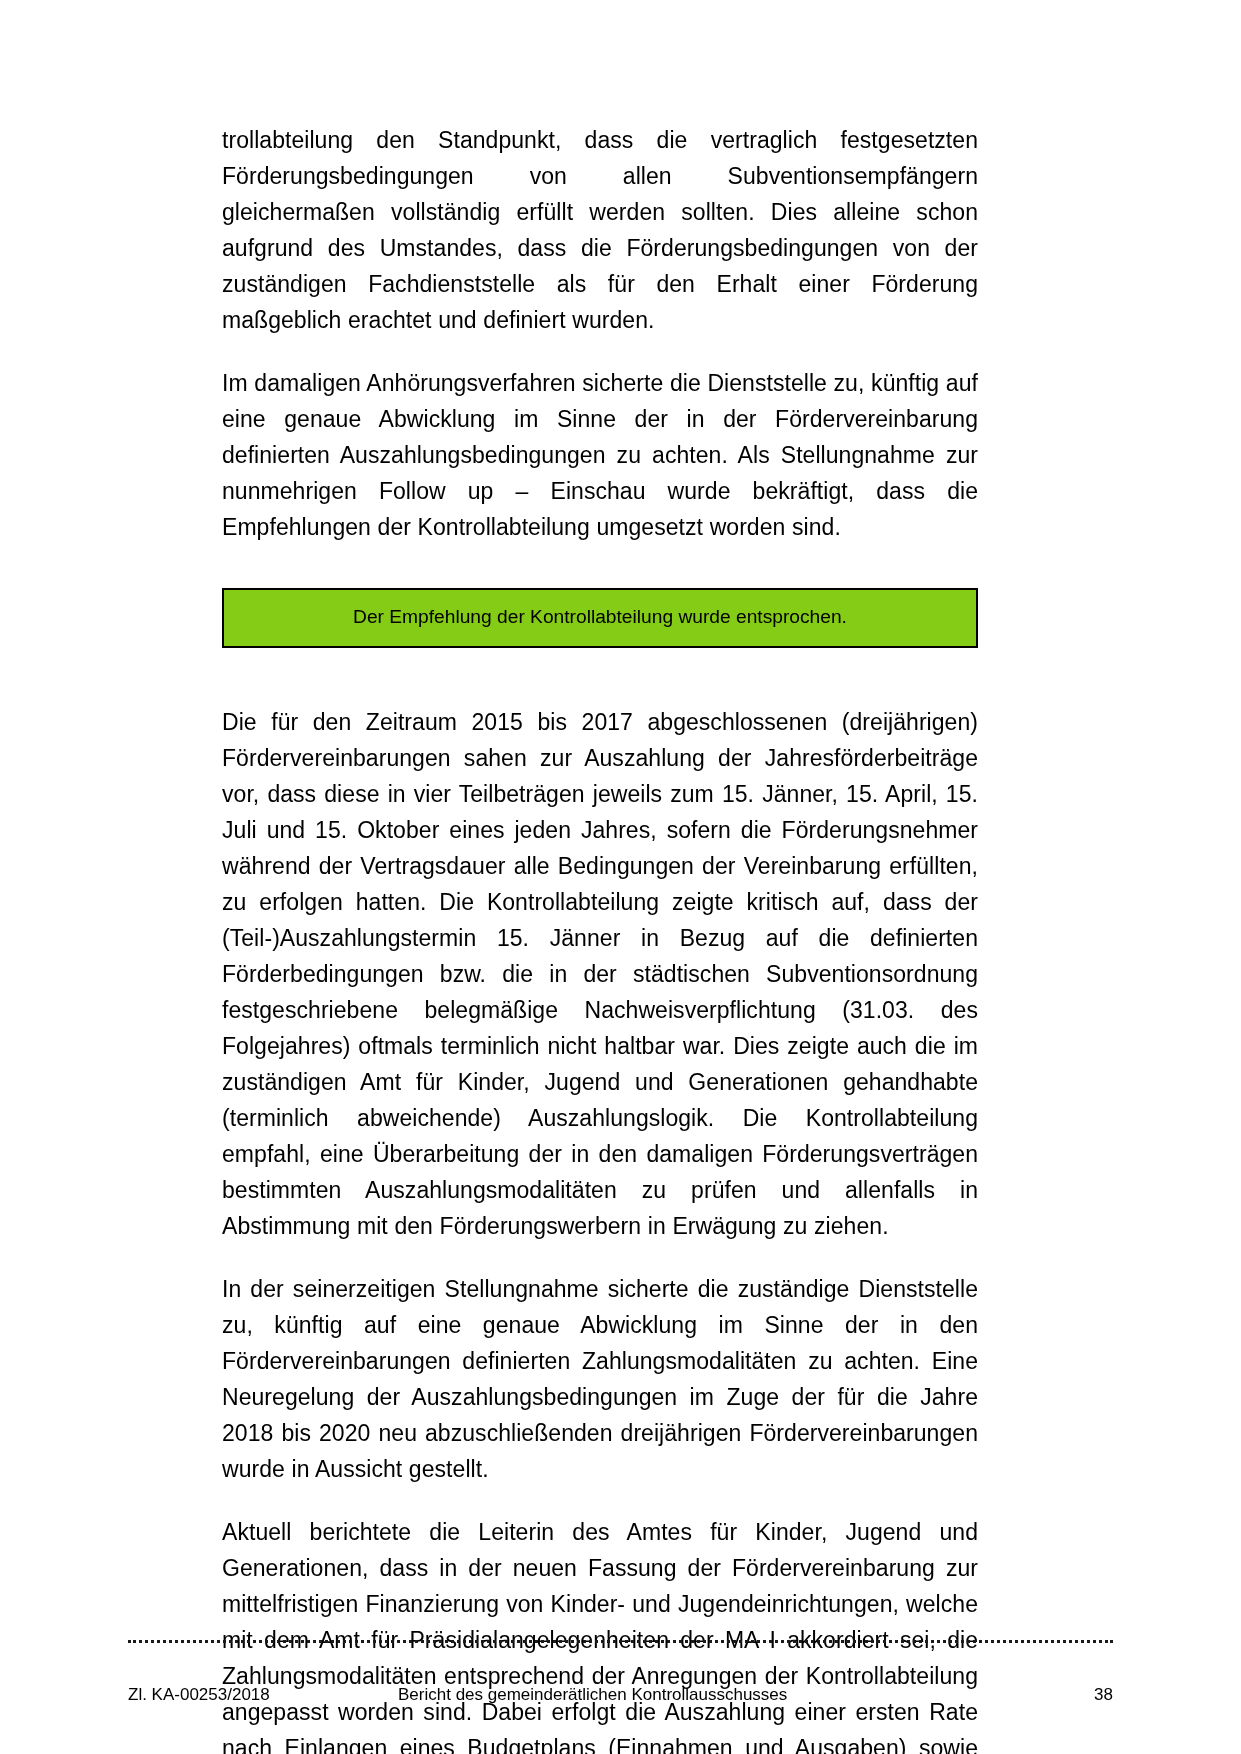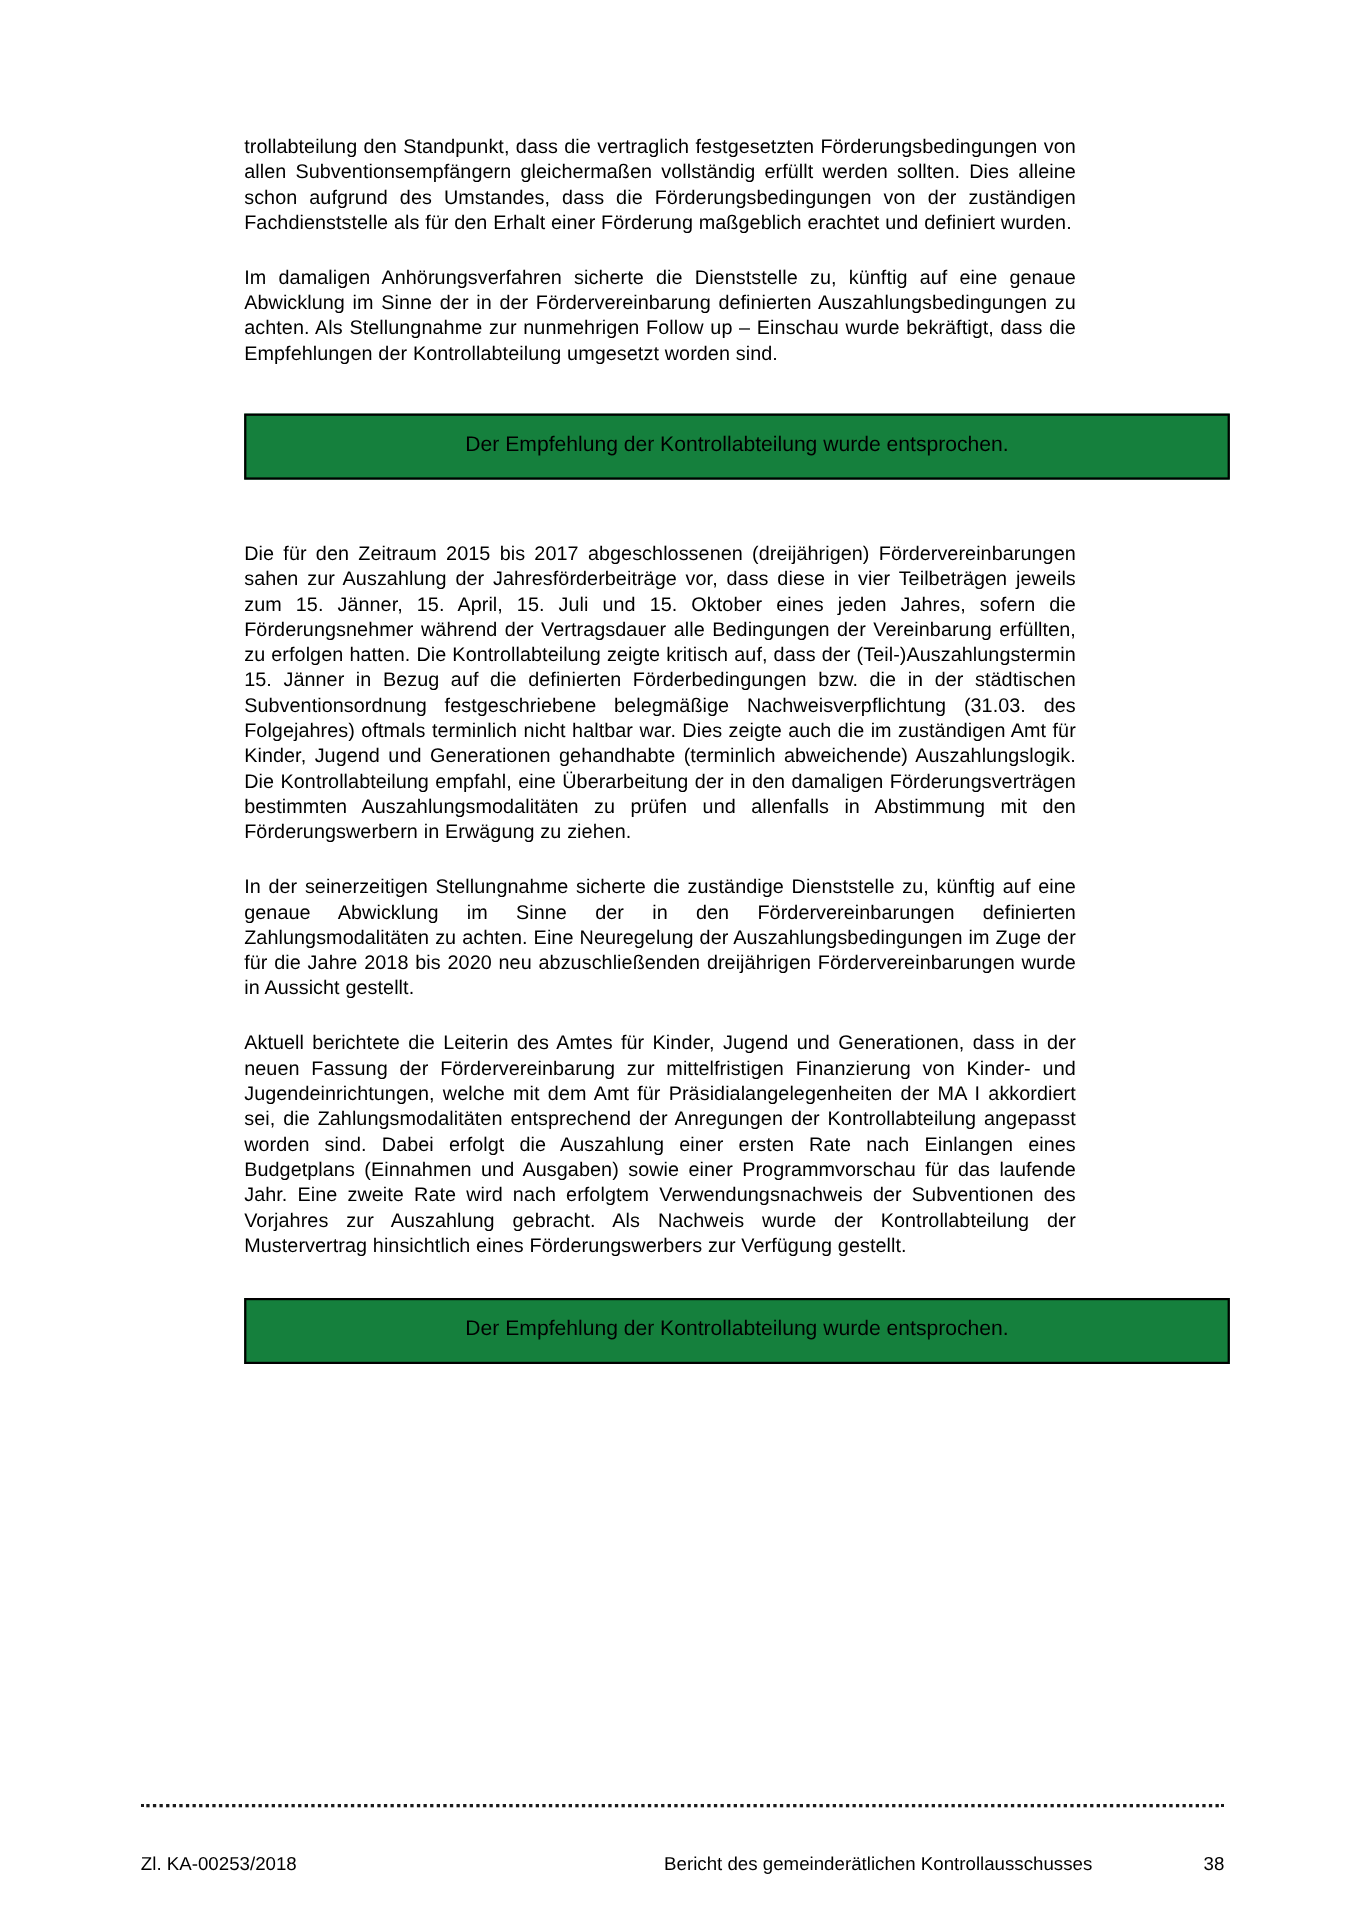--- a/index.html
+++ b/index.html
@@ -21,36 +21,36 @@
     overflow: hidden;
   }
   .content {
     position: absolute;
     left: 222px;
     top: 122px;
     width: 756px;
   }
   p.para {
     margin: 0 0 27px 0;
-    font-size: 18px;
-    line-height: 23px;
+    font-size: 23px;
+    line-height: 36px;
     text-align: justify;
     text-justify: inter-word;
     letter-spacing: 0.05px;
     word-spacing: 0.2px;
     -webkit-hyphens: none;
     hyphens: none;
   }
   p.para:last-child {
     margin-bottom: 0;
   }
   .callout {
     box-sizing: border-box;
-    width: 896px;
-    background: #15803d;
+    width: 756px;
+    background: #84cc16;
     border: 2px solid #000000;
     padding: 14px 10px 16px 10px;
     text-align: center;
     font-size: 19.2px;
     line-height: 26px;
     margin: 0;
   }
   .gap-before-callout { height: 16px; }
   .gap-after-callout-1 { height: 56px; }
   .gap-after-para-block { height: 9px; }
@@ -73,21 +73,21 @@
     font-size: 17px;
     line-height: 22px;
   }
   .footer-left {
     flex: 0 0 auto;
     width: 270px;
     text-align: left;
   }
   .footer-center {
     flex: 1 1 auto;
-    text-align: right;
+    text-align: left;
   }
   .footer-right {
     flex: 0 0 auto;
     width: 120px;
     text-align: right;
     margin-top: 27px;
   }
 </style>
 </head>
 <body>

